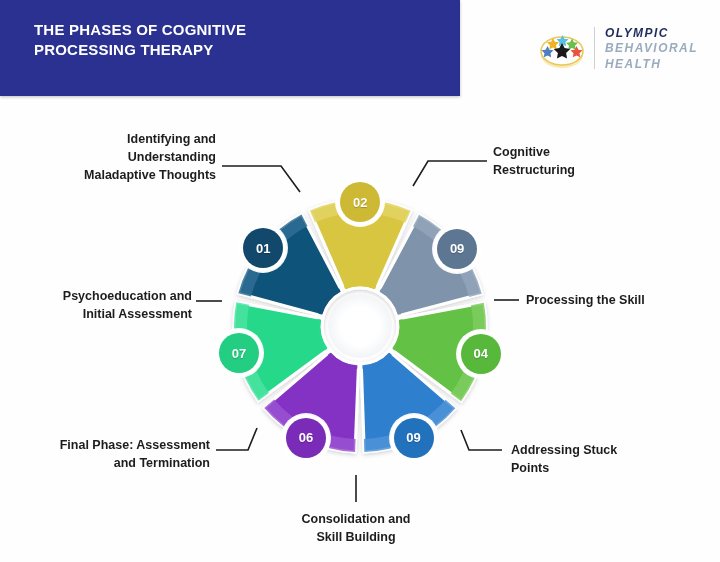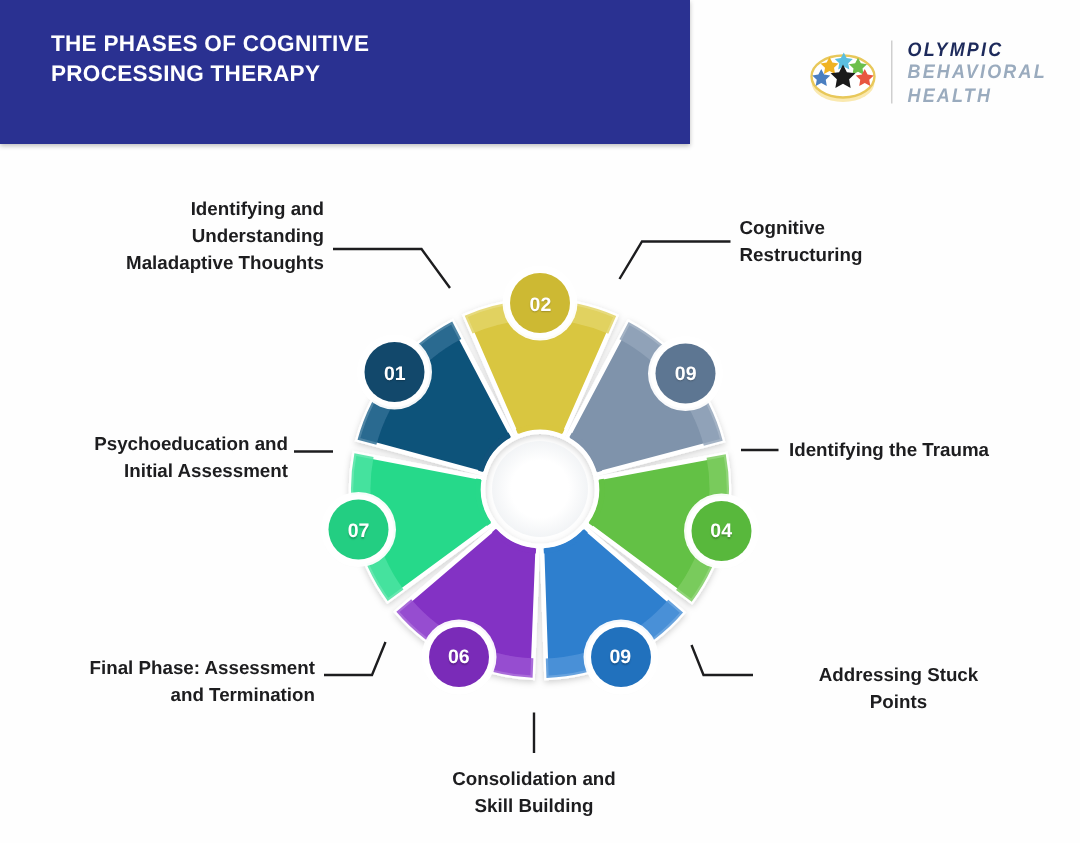--- a/index.html
+++ b/index.html
@@ -261,22 +261,22 @@
 <div class="phase-label lbl-right" style="left:20px; top:288px; width:172px;">Psychoeducation and
 Initial Assessment</div>
 
 <div class="phase-label lbl-right" style="left:48px; top:131px; width:168px;">Identifying and
 Understanding
 Maladaptive Thoughts</div>
 
 <div class="phase-label lbl-left" style="left:493px; top:144px; width:180px;">Cognitive
 Restructuring</div>
 
-<div class="phase-label lbl-left" style="left:526px; top:292px; width:186px;">Identifying the Trauma</div>
-
-<div class="phase-label lbl-left" style="left:511px; top:442px; width:176px;text-align:center;">Addressing Stuck
+<div class="phase-label lbl-left" style="left:526px; top:292px; width:186px;">Processing the Skill</div>
+
+<div class="phase-label lbl-left" style="left:511px; top:442px; width:176px;">Addressing Stuck
 Points</div>
 
 <div class="phase-label lbl-center" style="left:256px; top:511px; width:200px;">Consolidation and
 Skill Building</div>
 
 <div class="phase-label lbl-right" style="left:22px; top:437px; width:188px;">Final Phase: Assessment
 and Termination</div>
 
 </body></html>

